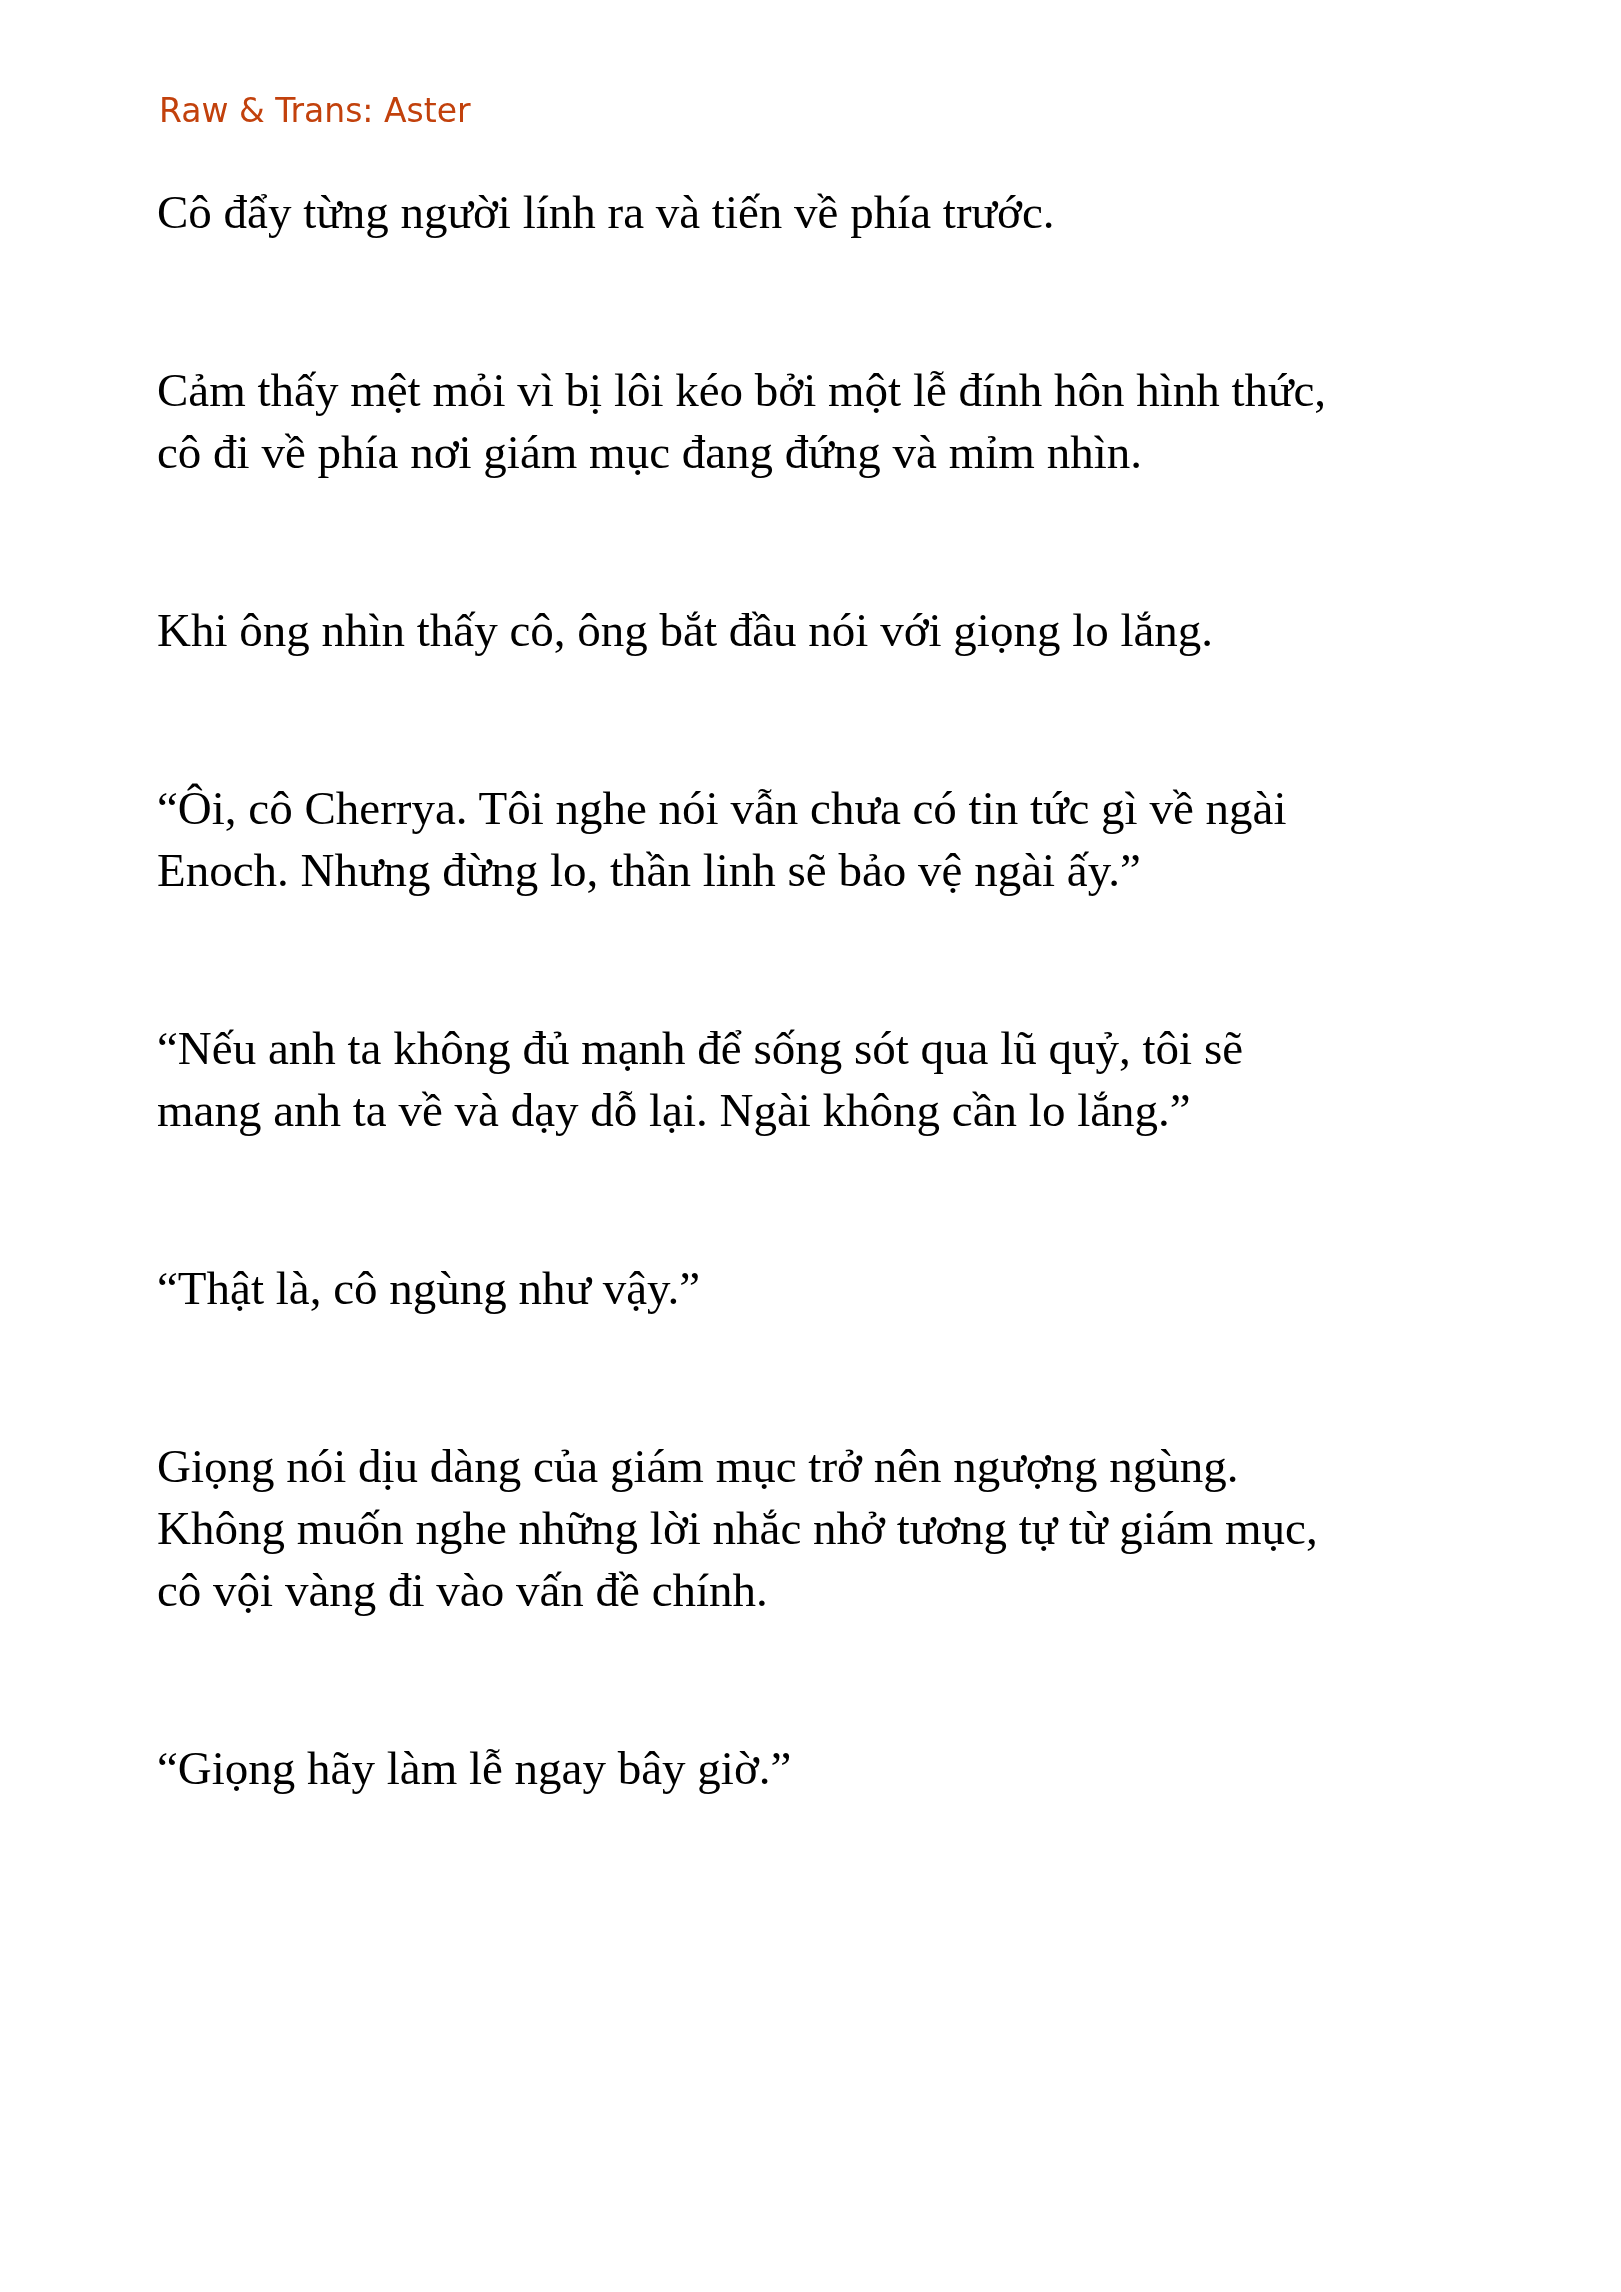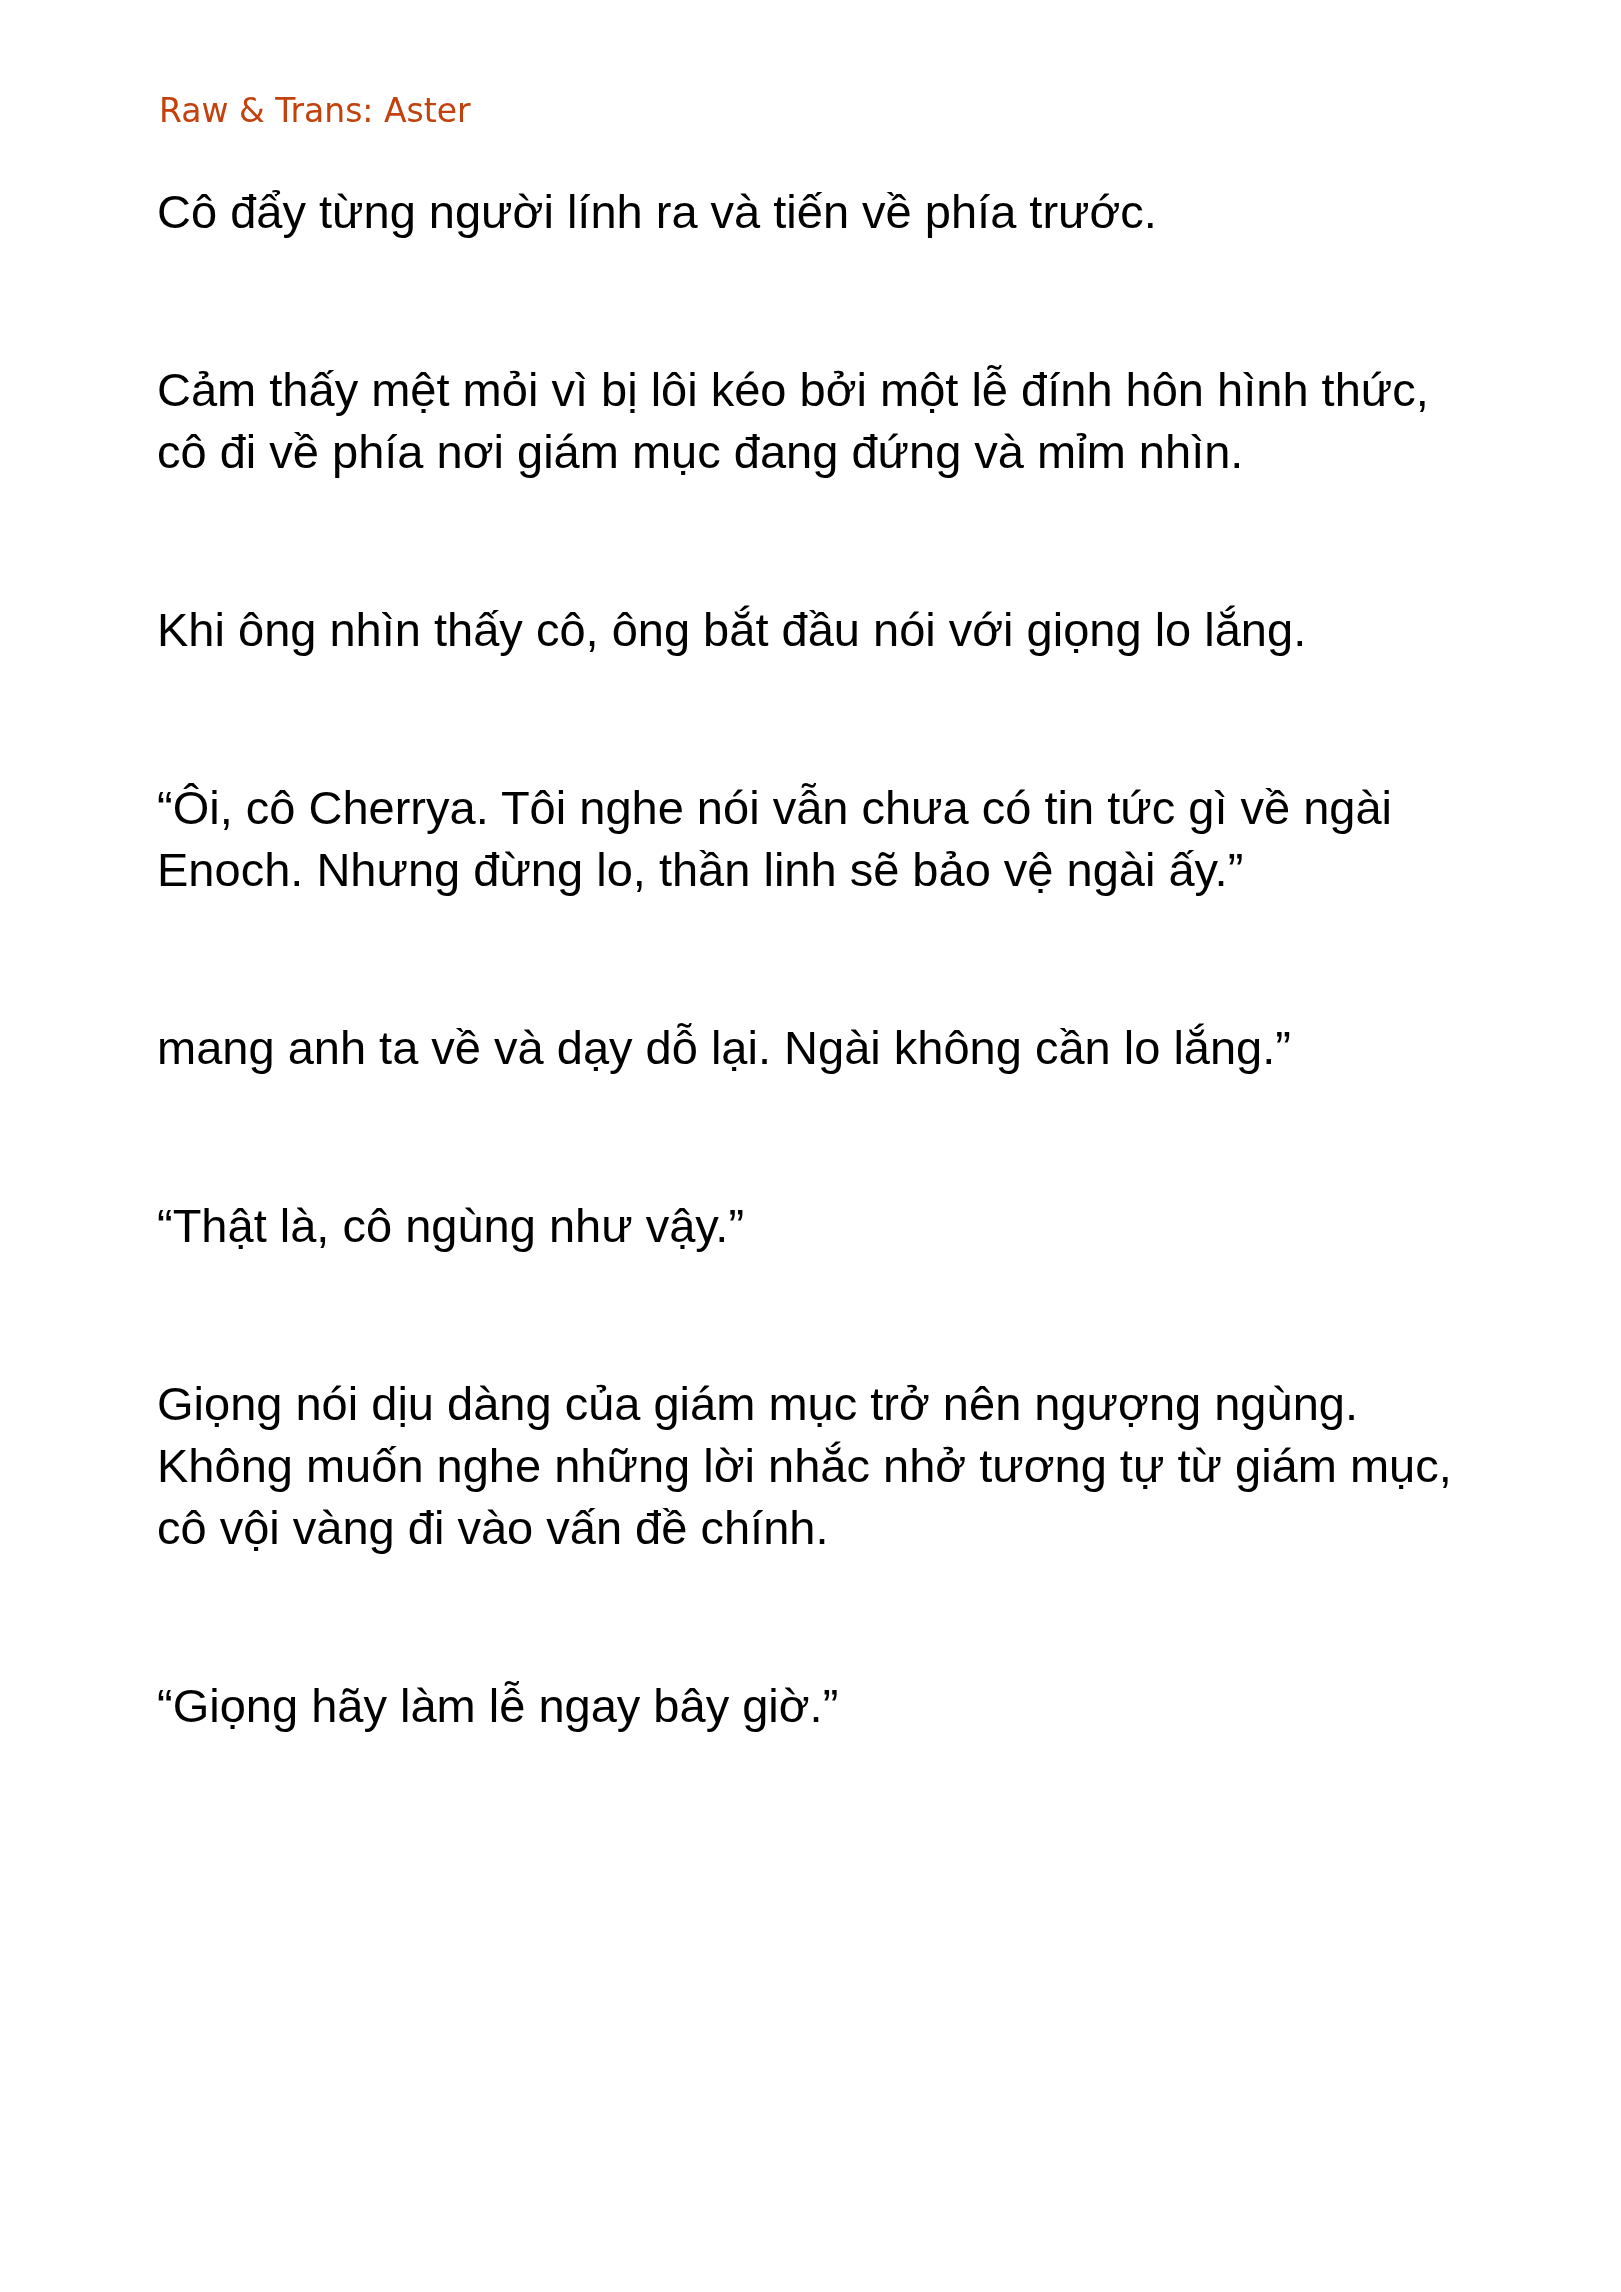--- a/index.html
+++ b/index.html
@@ -23,21 +23,21 @@
     font-size: 33px;
     line-height: 41px;
     color: #c2410c;
     white-space: pre;
   }
   .doc-body {
     position: absolute;
     left: 157px;
     top: 181px;
     width: 1333px;
-    font-family: Liberation Sans, sans-serif;
+    font-family: Liberation Serif, serif;
     font-size: 47px;
     color: #000000;
   }
   .para {
     margin: 0 0 116px 0;
   }
   .line {
     line-height: 62px;
     white-space: pre;
   }
@@ -64,20 +64,21 @@
     <div class="para">
       <div class="line">Khi ông nhìn thấy cô, ông bắt đầu nói với giọng lo lắng.</div>
     </div>
 
     <div class="para">
       <div class="line">“Ôi, cô Cherrya. Tôi nghe nói vẫn chưa có tin tức gì về ngài</div>
       <div class="line">Enoch. Nhưng đừng lo, thần linh sẽ bảo vệ ngài ấy.”</div>
     </div>
 
     <div class="para">
+      <div class="line">“Nếu anh ta không đủ mạnh để sống sót qua lũ quỷ, tôi sẽ</div>
       <div class="line">mang anh ta về và dạy dỗ lại. Ngài không cần lo lắng.”</div>
     </div>
 
     <div class="para">
       <div class="line">“Thật là, cô ngùng như vậy.”</div>
     </div>
 
     <div class="para">
       <div class="line">Giọng nói dịu dàng của giám mục trở nên ngượng ngùng.</div>
       <div class="line">Không muốn nghe những lời nhắc nhở tương tự từ giám mục,</div>

